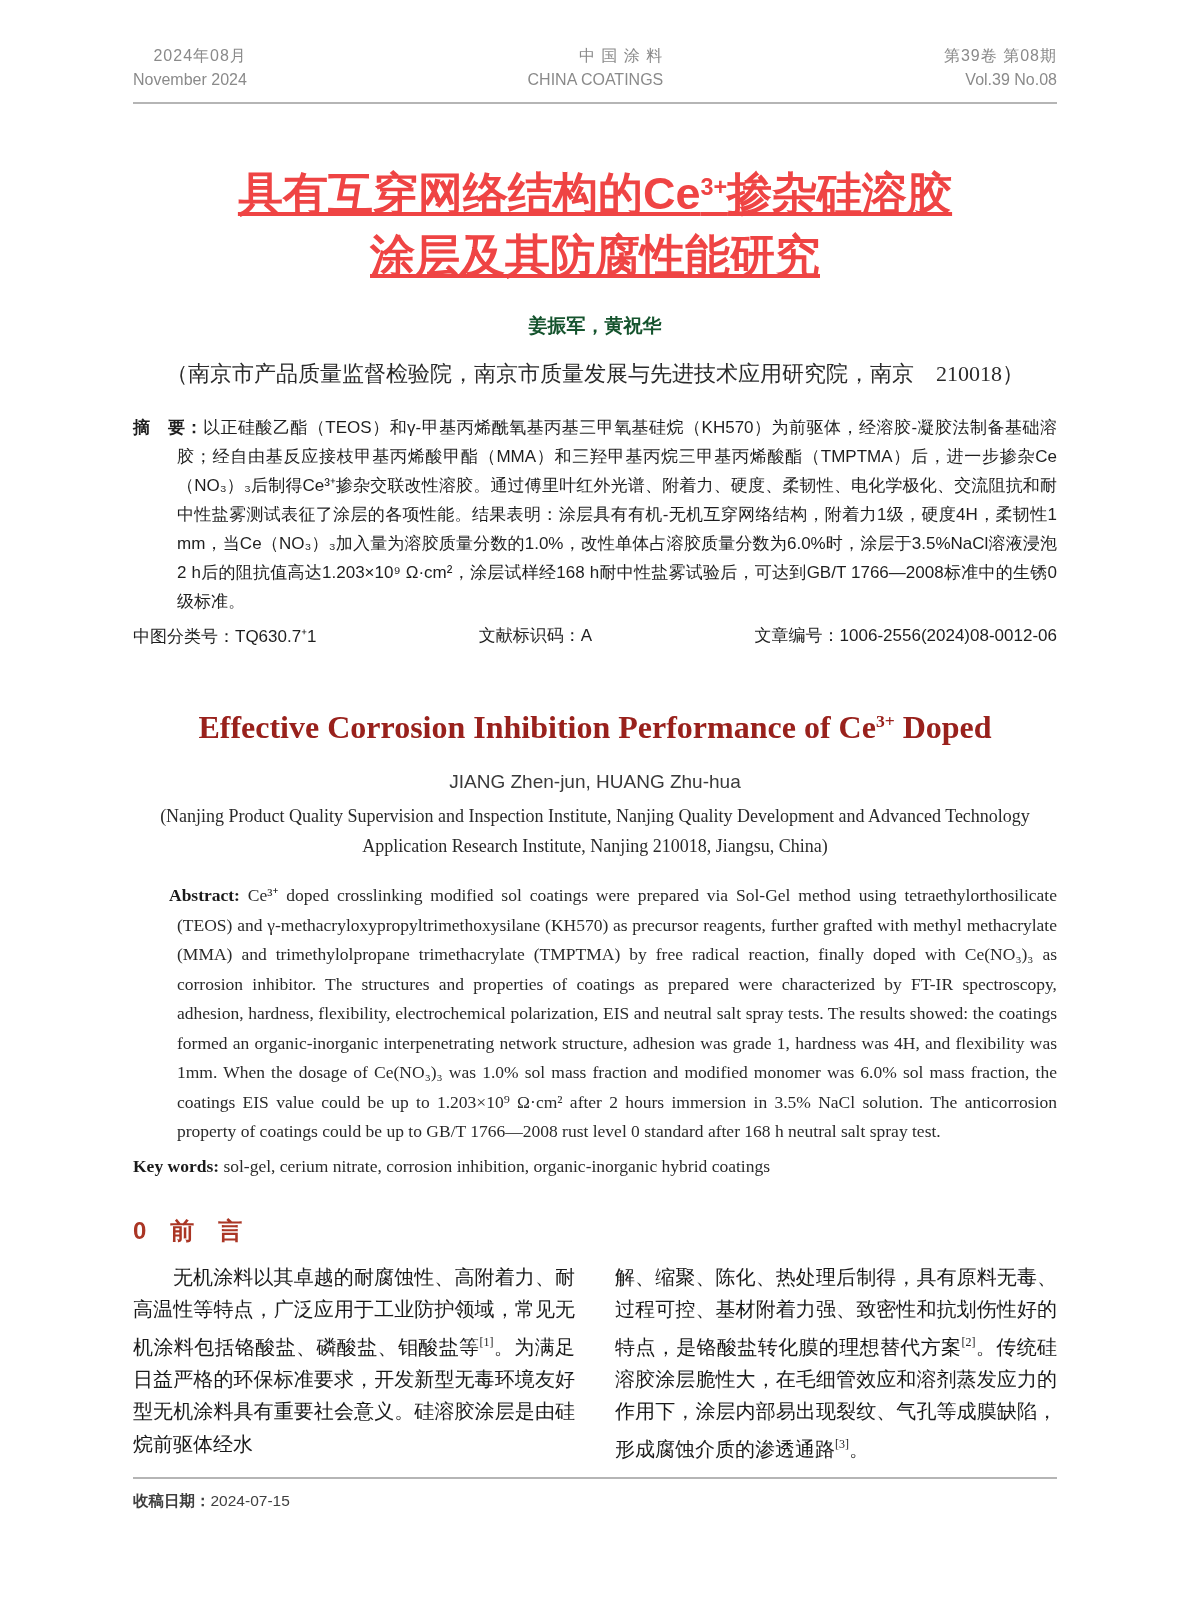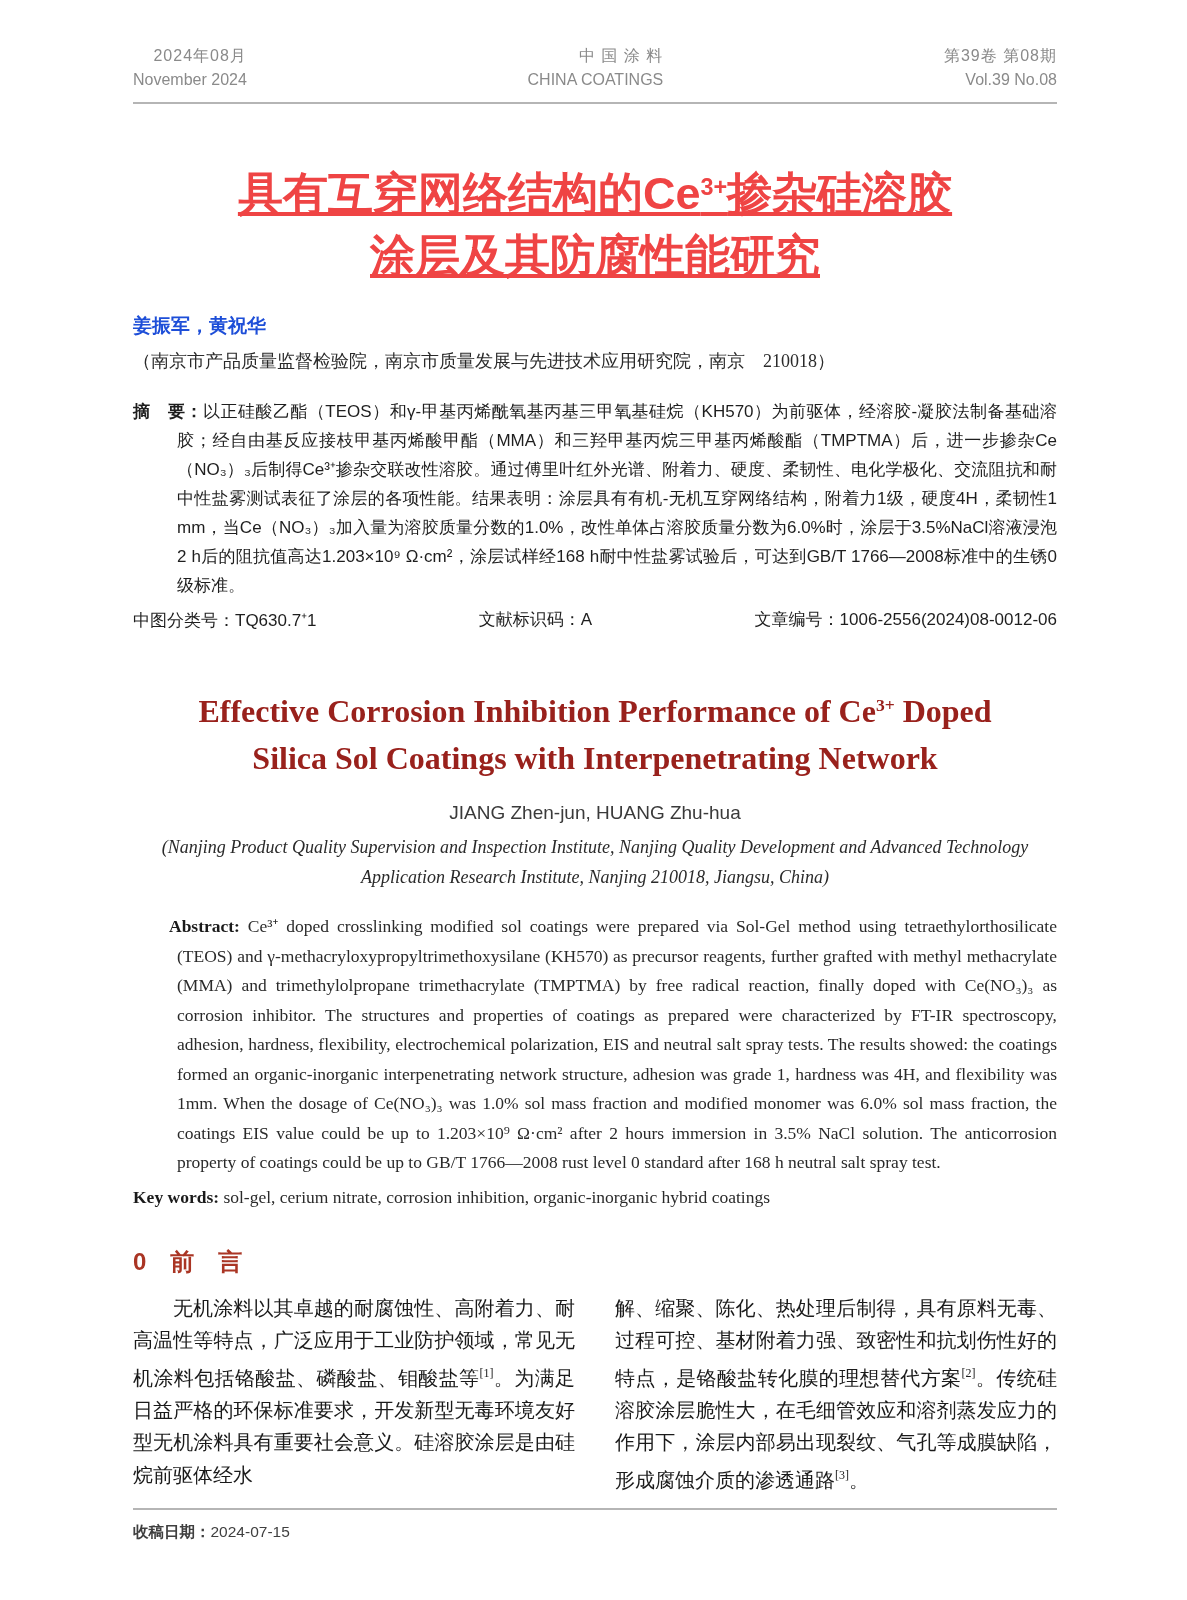--- a/index.html
+++ b/index.html
@@ -30,27 +30,27 @@
     text-align: center;
     font-family: "Liberation Sans", sans-serif;
     font-weight: bold;
     font-size: 45px; line-height: 62px;
     color: #ef4444;
     text-decoration: underline;
   }
   .title-cn sup { font-size: 0.52em; vertical-align: 14px; }
 
   .authors-cn {
-    margin-top: 26px; 
-    font-family: "Liberation Sans", sans-serif;
-    font-weight: bold; font-size: 19px; color: #1d4ed8;
+    margin-top: 26px; text-align: center;
+    font-family: "Liberation Sans", sans-serif;
+    font-weight: bold; font-size: 19px; color: #14532d;
   }
   .affiliation-cn {
-    margin-top: 10px; text-align: left;
-    font-size: 18px; color: #2a2a2a;
+    margin-top: 20px; text-align: center;
+    font-size: 22px; color: #2a2a2a;
   }
 
   
   .abstract-cn {
     margin-top: 24px;
     font-family: "Liberation Sans", sans-serif;
     font-size: 17px; line-height: 29px;
     text-align: justify;
     padding-left: 44px; text-indent: -44px;
     color: #1e1e1e;
@@ -81,21 +81,21 @@
   }
   .title-en sup { font-size: 0.55em; vertical-align: 11px; }
 
   .authors-en {
     margin-top: 20px; text-align: center;
     font-family: "Liberation Sans", sans-serif;
     font-size: 19px; color: #3a3a3a;
   }
   .affiliation-en {
     margin-top: 8px; text-align: center;
-    font-style: italic; font-size: 18px; line-height: 30px;
+    font-size: 18px; line-height: 30px;
     color: #2a2a2a;
     max-width: 880px; margin-left: auto; margin-right: auto;
   }
 
   
   .abstract-en {
     margin-top: 20px;
     font-size: 17.5px; line-height: 29.5px;
     text-align: justify;
     padding-left: 44px; text-indent: -44px;
@@ -164,21 +164,20 @@
 
 
   <div class="meta-row">
     <span>中图分类号：TQ630.7⁺1</span>
     <span>文献标识码：A</span>
     <span>文章编号：1006-2556(2024)08-0012-06</span>
   </div>
 
   <h2 class="title-en">
     <div class="t-line"><span>Effective Corrosion Inhibition Performance of Ce</span><sup>3+</sup><span> Doped</span></div>
-    <div class="t-line">Silica Sol Coatings with Interpenetrating Network</div>
   </h2>
 
   <div class="authors-en">JIANG Zhen-jun, HUANG Zhu-hua</div>
   <div class="affiliation-en">(Nanjing Product Quality Supervision and Inspection Institute, Nanjing Quality Development and Advanced Technology Application Research Institute, Nanjing 210018, Jiangsu, China)</div>
 
   <p class="abstract-en"><span class="label">Abstract:</span><span> Ce³⁺ doped crosslinking modified sol coatings were prepared via Sol-Gel method using tetraethylorthosilicate (TEOS) and γ-methacryloxypropyltrimethoxysilane (KH570) as precursor reagents, further grafted with methyl methacrylate (MMA) and trimethylolpropane trimethacrylate (TMPTMA) by free radical reaction, finally doped with Ce(NO₃)₃ as corrosion inhibitor. The structures and properties of coatings as prepared were characterized by FT-IR spectroscopy, adhesion, hardness, flexibility, electrochemical polarization, EIS and neutral salt spray tests. The results showed: the coatings formed an organic-inorganic interpenetrating network structure, adhesion was grade 1, hardness was 4H, and flexibility was 1mm. When the dosage of Ce(NO₃)₃ was 1.0% sol mass fraction and modified monomer was 6.0% sol mass fraction, the coatings EIS value could be up to 1.203×10⁹ Ω·cm² after 2 hours immersion in 3.5% NaCl solution. The anticorrosion property of coatings could be up to GB/T 1766—2008 rust level 0 standard after 168 h neutral salt spray test.</span></p>
 
   <p class="keywords-en"><span class="label">Key words:</span><span> sol-gel, cerium nitrate, corrosion inhibition, organic-inorganic hybrid coatings</span></p>
 
   <h3 class="section-heading">0　前　言</h3>

